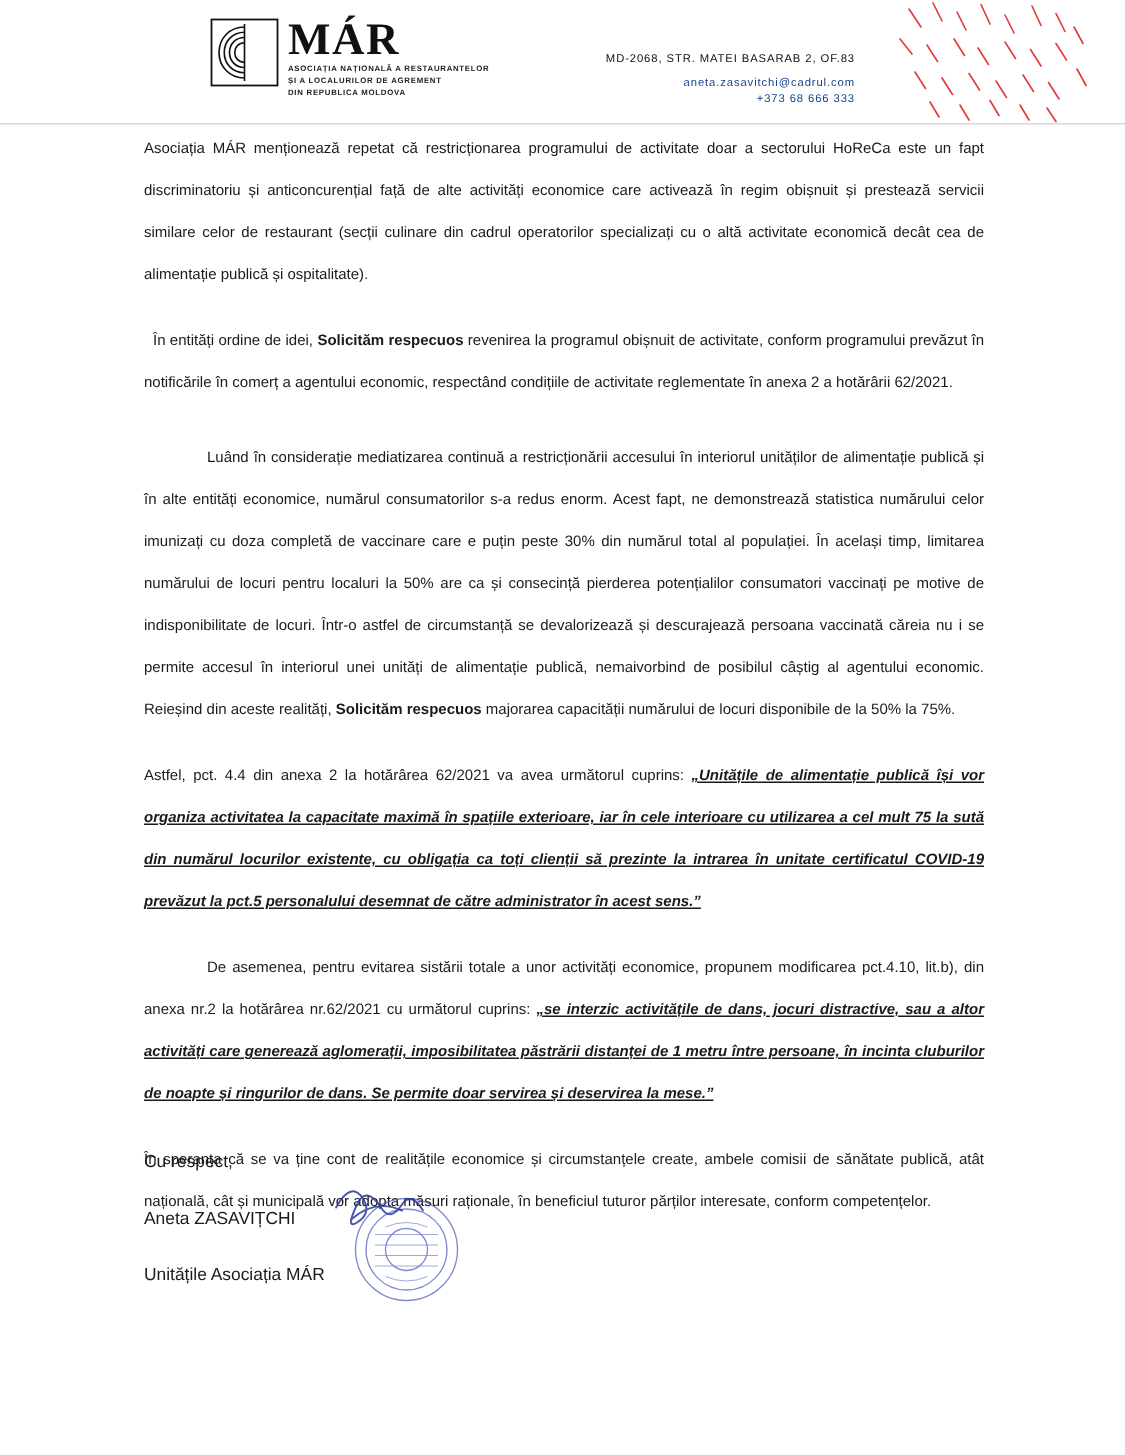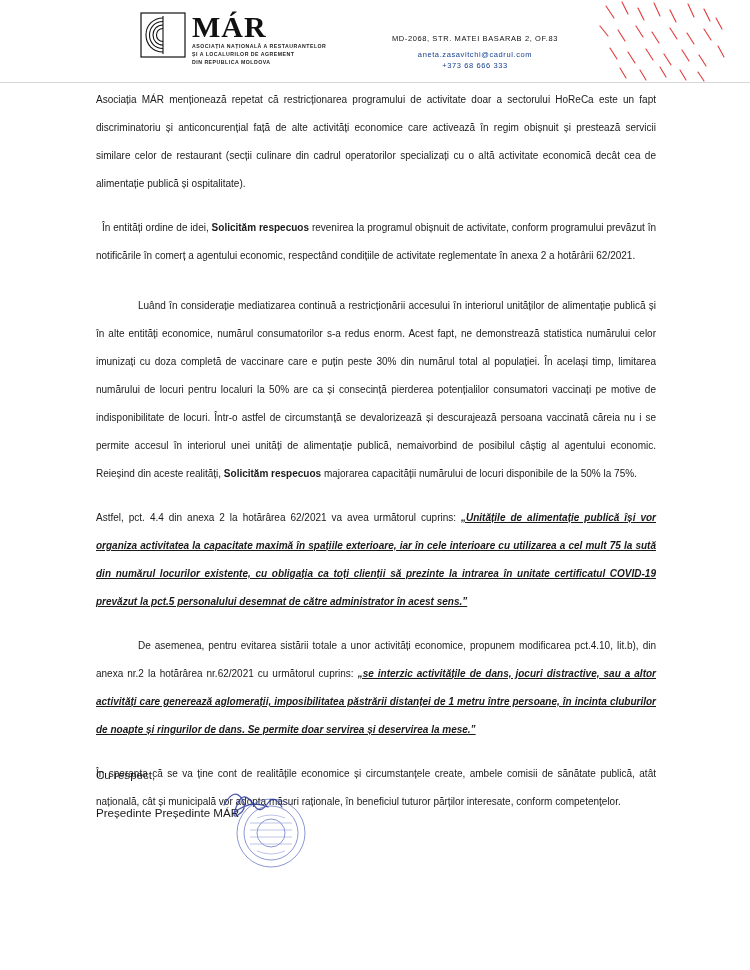--- a/index.html
+++ b/index.html
@@ -54,21 +54,21 @@
     line-height: 7px;
     color: #222;
     text-transform: uppercase;
     margin-top: 1px;
     font-weight: bold;
   }
   .contact-block {
     position: absolute;
     left: 380px;
     top: 33px;
-    text-align: center;
+    text-align: right;
     width: 190px;
   }
   .contact-line {
     font-size: 7.5px;
     letter-spacing: 0.6px;
     color: #16418f;
     line-height: 11px;
     text-transform: uppercase;
   }
   .contact-line.first {
@@ -224,21 +224,22 @@
   <p class="para indent"><span>De asemenea, pentru evitarea sistării totale a unor activități economice, propunem modificarea pct.4.10, lit.b), din anexa nr.2 la hotărârea nr.62/2021 cu următorul cuprins: </span><span class="bi">„se interzic activitățile de dans, jocuri distractive, sau a altor activități care generează aglomerații, imposibilitatea păstrării distanței de 1 metru între persoane, în incinta cluburilor de noapte și ringurilor de dans. Se permite doar servirea și deservirea la mese.”</span></p>
 
   <div class="gap-sm"></div>
 
   <p class="para">În speranța că se va ține cont de realitățile economice și circumstanțele create, ambele comisii de sănătate publică, atât națională, cât și municipală vor adopta măsuri raționale, în beneficiul tuturor părților interesate, conform competențelor.</p>
 
 </div>
 
 <div class="sign-block">
   <div class="sign-line">Cu respect,</div>
-  <div class="sign-title">Președinte Președinte MÁR</div>
+  <div class="sign-name">Aneta ZASAVIȚCHI</div>
+  <div class="sign-title">Unitățile Asociația MÁR</div>
 
   <div class="stamp">
     <svg width="110" height="110" viewBox="0 0 110 110">
       <g stroke="#3a4db5" fill="none" stroke-width="0.9" opacity="0.65">
         <circle cx="55" cy="58" r="34"></circle>
         <circle cx="55" cy="58" r="27"></circle>
         <circle cx="55" cy="58" r="14"></circle>
         <path d="M34 48 h42 M34 55 h42 M34 62 h42 M34 69 h42" stroke-width="0.5"></path>
         <path d="M41 43 q14 -6 28 0" stroke-width="0.5"></path>
         <path d="M41 76 q14 6 28 0" stroke-width="0.5"></path>

